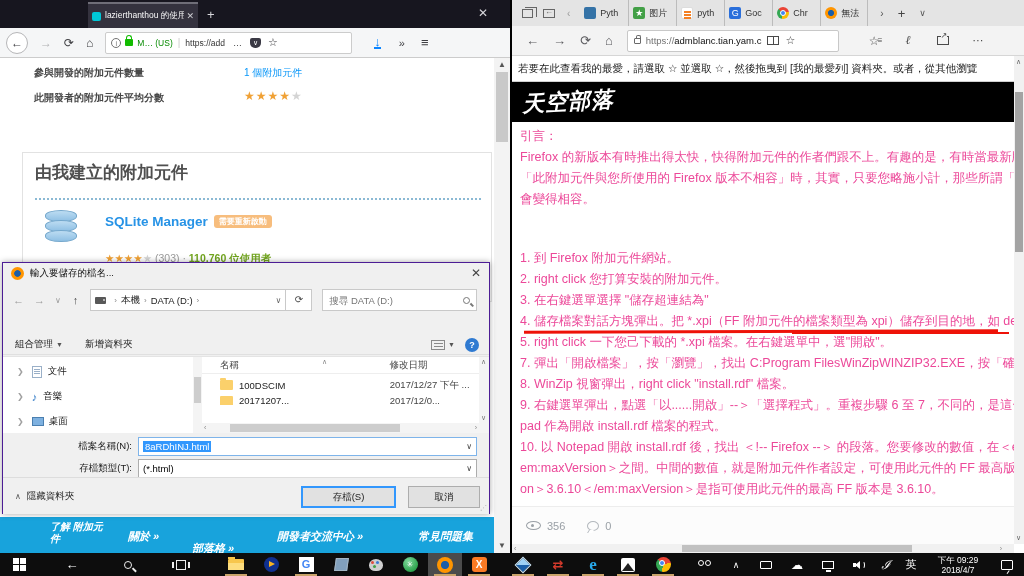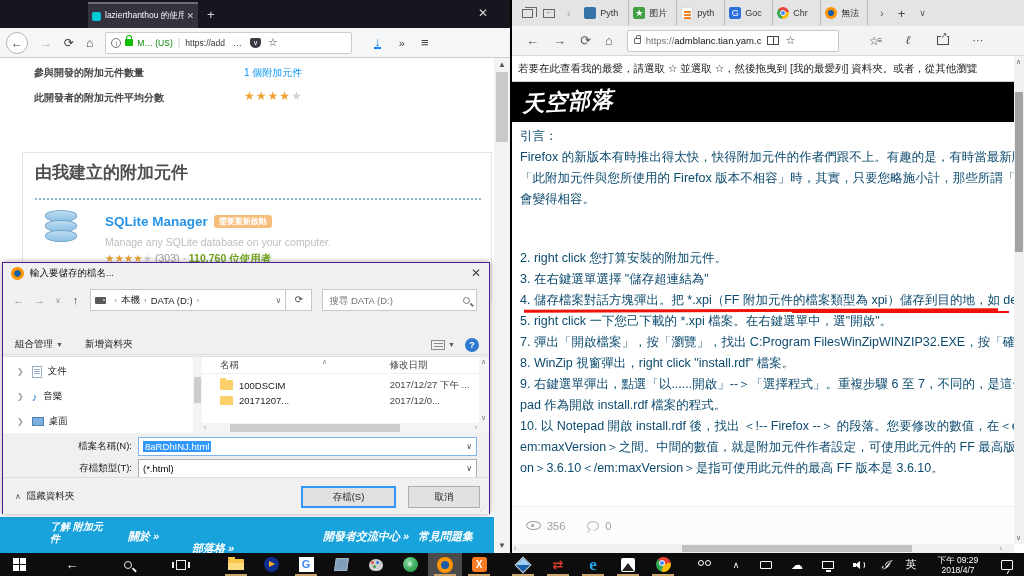--- a/index.html
+++ b/index.html
@@ -59,21 +59,21 @@
                  border-radius:3px; padding:1px 5px; margin-left:6px; vertical-align:2px; }
   .addon-desc { position:absolute; left:82px; top:83px; font-size:10.5px; color:#bdbdbd; }
   .addon-meta { position:absolute; left:82px; top:99px; font-size:10.5px; color:#9a9a9a; }
   .addon-users { color:#71a41f; font-weight:bold; }
   .amo-scroll { position:absolute; right:0; top:0; width:16px; height:495px; background:#f3f3f3; }
   .amo-scroll .arr { position:absolute; left:0; width:16px; height:14px; color:#555; font-size:8px; text-align:center; line-height:14px; background:#f3f3f3; }
   .amo-thumb { position:absolute; left:2px; top:14px; width:12px; height:70px; background:#c9c9c9; }
   .amo-footer { position:absolute; left:0; top:459px; width:494px; height:36px; background:#18a3dc; }
   .amo-footer span { position:absolute; color:#fff; font-size:11px; font-weight:bold; font-style:italic; white-space:nowrap; }
   .fl0 { left:50px; top:4px; width:56px; white-space:normal!important; line-height:12px; font-size:10px!important; }
-  .fl1 { left:128px; top:12px; } .fl2 { left:192px; top:12px;margin-top:12px; } .fl3 { left:277px; top:12px;margin-left:46px; } .fl4 { left:418px; top:12px; }
+  .fl1 { left:128px; top:12px; } .fl2 { left:192px; top:12px;margin-top:12px; } .fl3 { left:277px; top:12px; } .fl4 { left:418px; top:12px; }
 
   
   #save-dialog { position:absolute; left:2px; top:262px; width:488px; height:252px; background:#f0f0f0;
                  border:1px solid #4c1d95; box-shadow:0 0 6px rgba(0,0,0,.35); z-index:5; }
   .dlg-title { position:absolute; left:0; top:0; width:100%; height:20px; display:flex; align-items:center; padding:0 8px; }
   .ffmini { width:13px; height:13px; border-radius:50%; flex:none;
             background:radial-gradient(circle at 50% 50%, #1b5ea8 0 32%, #ff9500 40% 78%, #e4571e 100%); }
   .dlg-title-text { font-size:9.5px; color:#111; margin-left:6px; flex:1; }
   .dlg-close { font-size:12px; color:#444; }
   .dlg-nav { position:absolute; left:0; top:22px; width:100%; height:30px; display:flex; align-items:center; }
@@ -185,21 +185,21 @@
   .share-ic::after { content:"↗"; position:absolute; left:3px; top:-6px; font-size:8px; color:#4a4a4a; background:#f3f3f3; }
   .dots3 { color:#4a4a4a; font-size:11px; margin-left:24px; letter-spacing:1px; }
   .edge-notice { position:absolute; left:0; top:56px; width:100%; height:26px; background:#fff;
                  border-bottom:1px solid #d0d0d0; display:flex; align-items:center; overflow:hidden; }
   .edge-notice span { font-size:10.5px; color:#222; white-space:nowrap; margin-left:6px; }
   .site-banner { position:absolute; left:0; top:82px; width:100%; height:40px; background:#000; }
   .sky-logo { position:absolute; left:10px; top:5px; color:#fff; font-size:22px; font-weight:bold;
               font-family:"Liberation Serif","DejaVu Serif",serif; font-style:italic; transform:rotate(-3deg); letter-spacing:1px; }
   .article { position:absolute; left:0; top:122px; width:502px; height:384px; background:#fff;
              overflow:hidden; padding:4px 0 0 8px; }
-  .aline { font-size:12.5px; color:#0c4a6e; line-height:21px; white-space:nowrap; position:relative; }
+  .aline { font-size:12.5px; color:#ec4899; line-height:21px; white-space:nowrap; position:relative; }
   .aspacer { height:38px; }
   .redline { position:absolute; left:4px; top:19px; width:96%; height:2.5px; background:#ee1208; transform:rotate(-.2deg); }
   .redline2 { position:absolute; left:55%; top:21px; width:44%; height:2px; background:#ee1208; }
   .article-footer { position:absolute; left:0; top:506px; width:502px; height:38px; background:#fcfcfc;
                     border-top:1px solid #ededed; display:flex; align-items:center; color:#9aa0a6; }
   .eye-ic { width:15px; height:9px; border:1.5px solid #9aa0a6; border-radius:50%; position:relative; margin-left:14px; }
   .eye-ic::after { content:""; position:absolute; left:4px; top:1.5px; width:3px; height:3px; background:#9aa0a6; border-radius:50%; }
   .cnt { font-size:11px; margin-left:6px; }
   .cmt-ic { width:12px; height:10px; border:1.5px solid #b3b8bd; border-radius:50%; margin-left:22px; position:relative; }
   .cmt-ic::after { content:""; position:absolute; left:0px; top:8px; width:4px; height:3px; background:#fff; border-left:1.5px solid #b3b8bd; transform:skewX(-30deg); }
@@ -303,21 +303,20 @@
 
       <div class="amo-card">
         <h2>由我建立的附加元件</h2>
         <div class="dotline"></div>
         <div class="db-ic">
             <span></span>
             <span></span>
             <span></span>
           </div>
         <div class="addon-title"><span>SQLite Manager</span><span class="addon-badge">需要重新啟動</span></div>
-        <div class="addon-desc">Manage any SQLite database on your computer.</div>
         <div class="addon-meta">
           <span class="st-f">★★★★</span><span class="st-e">★</span>
           <span>(303)</span>
           <span>· </span><span class="addon-users">110,760 位使用者</span>
         </div>
       </div>
 
       <div class="amo-footer">
         <span class="fl0">了解 附加元件</span>
         <span class="fl1">關於 »</span>
@@ -495,20 +494,21 @@
     </div>
     <div class="site-banner">
       <span class="sky-logo">天空部落</span>
     </div>
     <div class="article">
       <div class="aline">引言：</div>
       <div class="aline">Firefox 的新版本有時推出得太快，快得附加元件的作者們跟不上。有趣的是，有時當最新版</div>
       <div class="aline">「此附加元件與您所使用的 Firefox 版本不相容」時，其實，只要您略施小計，那些所謂「不</div>
       <div class="aline">會變得相容。</div>
       <div class="aspacer"></div>
+      <div class="aline">1. 到 Firefox 附加元件網站。</div>
       <div class="aline">2. right click 您打算安裝的附加元件。</div>
       <div class="aline">3. 在右鍵選單選擇 "儲存超連結為"</div>
       <div class="aline"><span>4. 儲存檔案對話方塊彈出。把 *.xpi（FF 附加元件的檔案類型為 xpi）儲存到目的地，如 desk</span><span class="redline"></span><span class="redline2"></span></div>
       <div class="aline">5. right click 一下您己下載的 *.xpi 檔案。在右鍵選單中，選"開啟"。</div>
       <div class="aline">7. 彈出「開啟檔案」，按「瀏覽」，找出 C:Program FilesWinZipWINZIP32.EXE，按「確定</div>
       <div class="aline">8. WinZip 視窗彈出，right click "install.rdf" 檔案。</div>
       <div class="aline">9. 右鍵選單彈出，點選「以......開啟」--＞「選擇程式」。重複步驟 6 至 7，不同的，是這一次</div>
       <div class="aline">pad 作為開啟 install.rdf 檔案的程式。</div>
       <div class="aline">10. 以 Notepad 開啟 install.rdf 後，找出 ＜!-- Firefox --＞ 的段落。您要修改的數值，在＜em</div>
       <div class="aline">em:maxVersion＞之間。中間的數值，就是附加元件作者設定，可使用此元件的 FF 最高版本</div>

